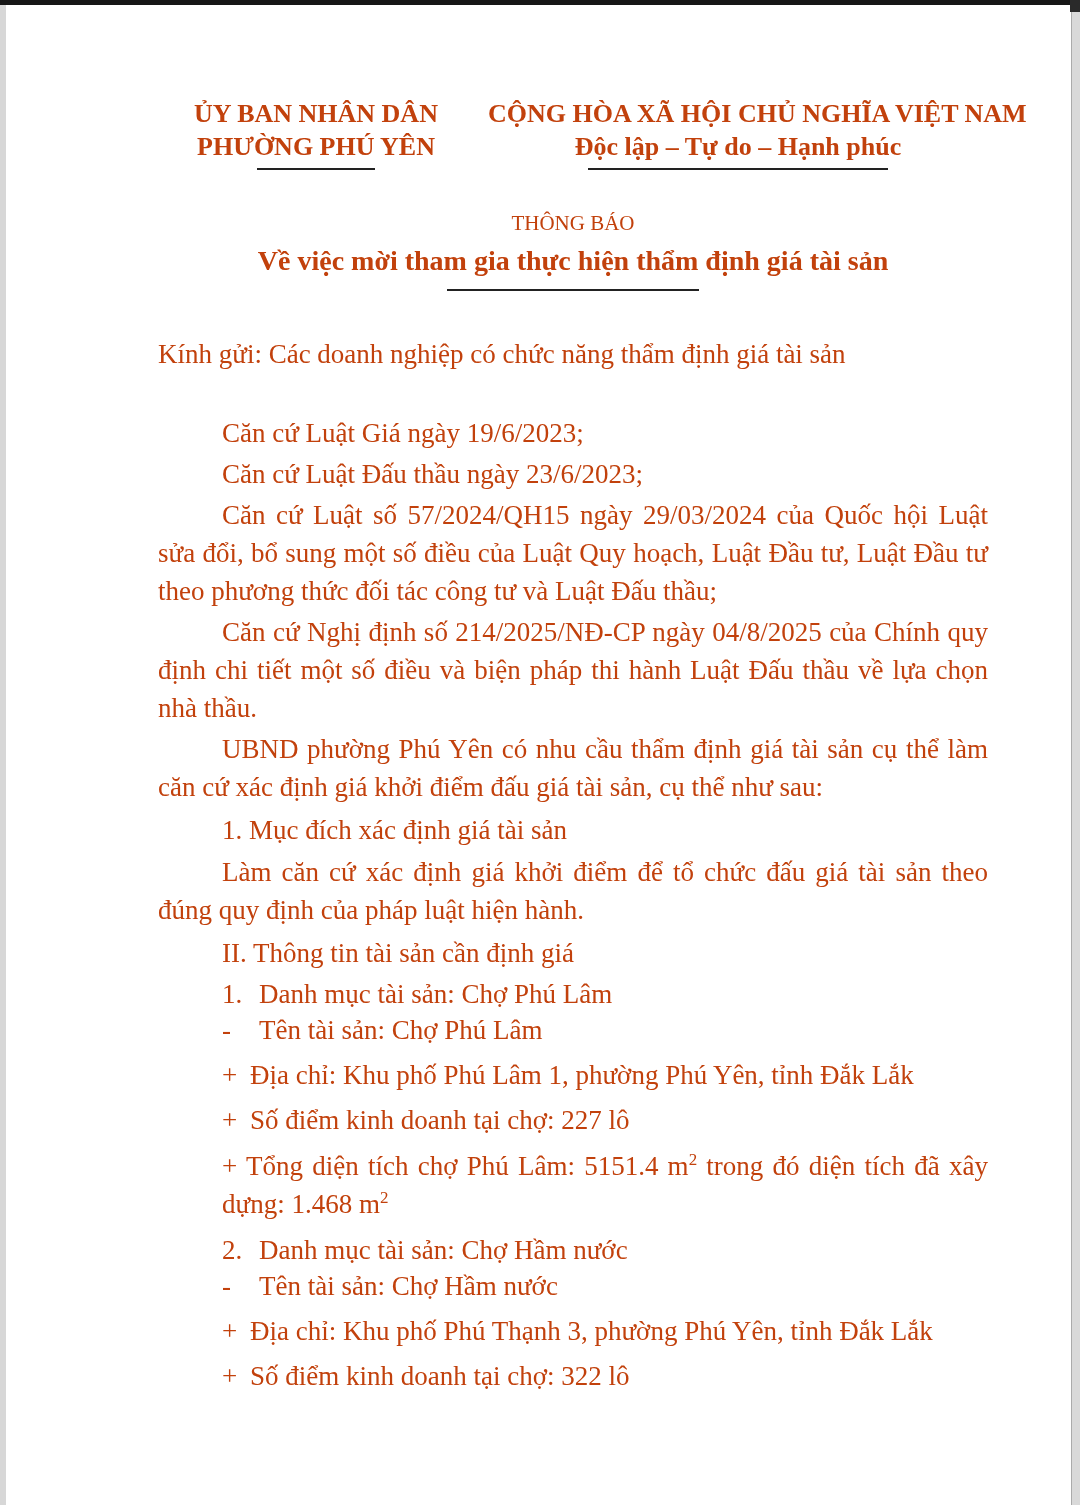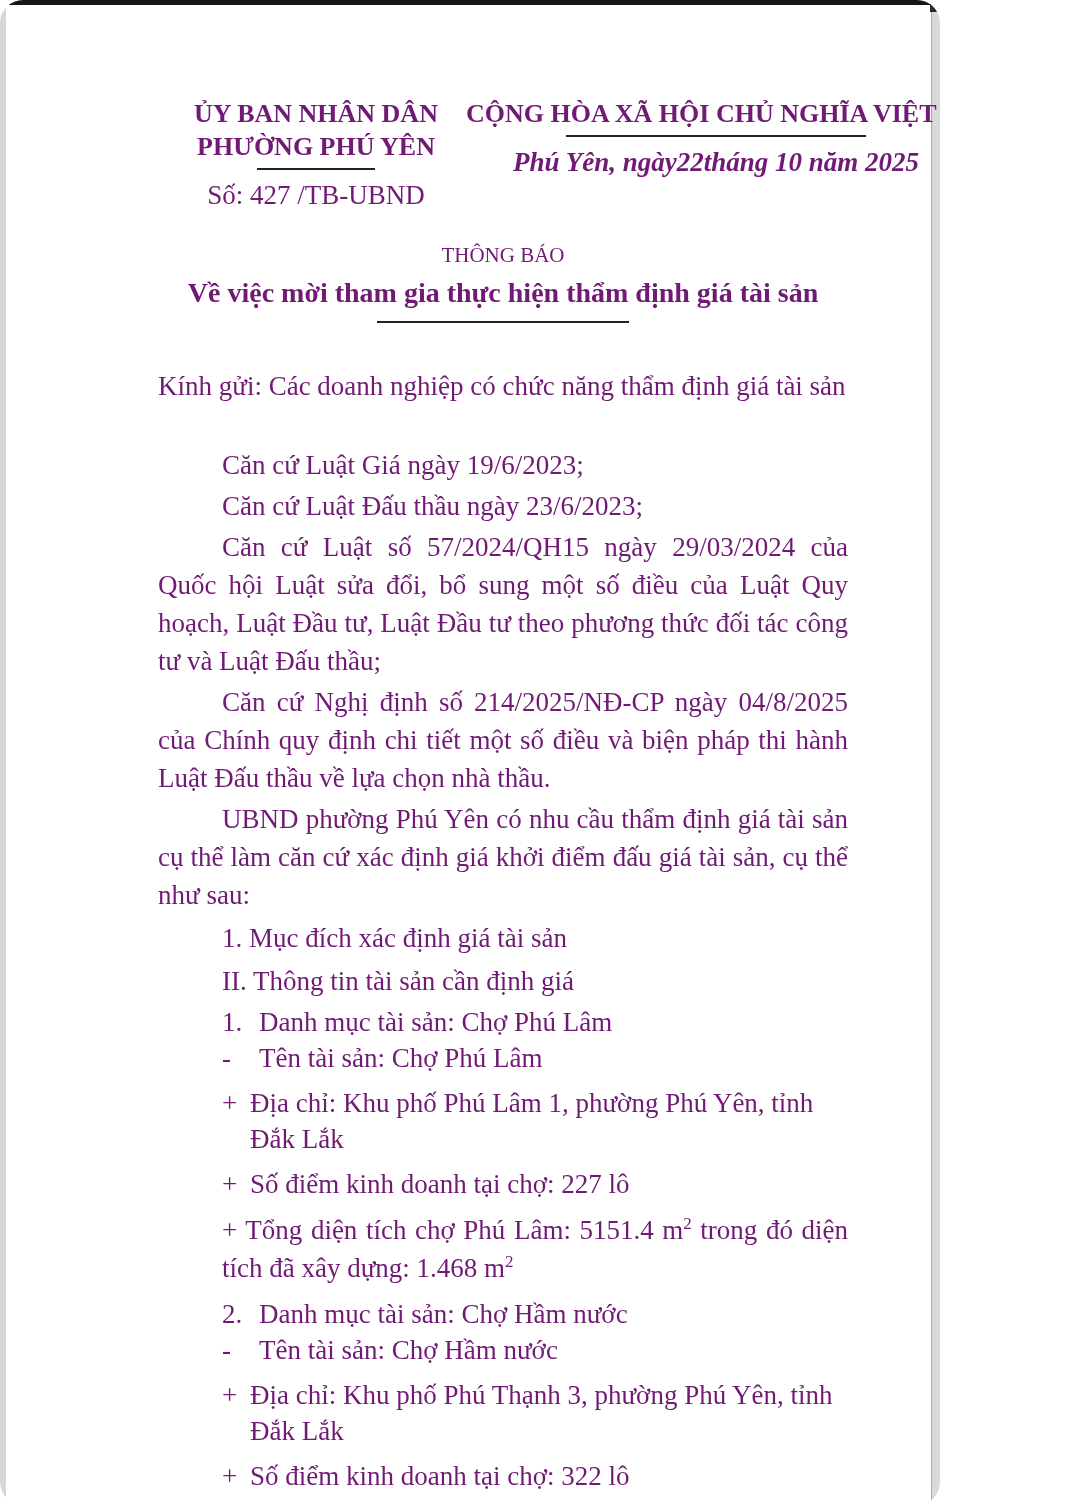--- a/index.html
+++ b/index.html
@@ -1,24 +1,23 @@
 <!DOCTYPE html>
 <html><head>
 <meta charset="utf-8">
 <style>
   html,body{margin:0;padding:0;}
   body{background:#fff;}
   .page{
     position:relative;
-    width:940px;height:1505px;
+    width:1080px;height:1505px;
     background:#ffffff;
     overflow:hidden;
     font-family:"Liberation Serif","DejaVu Serif",serif;
-    color:#701a75;
-    border-radius:23px;
+    color:#c2410c;
   }
   
   .topbar{position:absolute;top:0;left:0;right:0;height:5px;background:#161616;}
   .left-strip{position:absolute;top:5px;bottom:0;left:0;width:6px;background:#d7d7d7;}
   .right-strip{position:absolute;top:5px;bottom:0;right:0;width:8px;background:#d9d9d9;border-left:1px solid #ababab;}
   .right-strip-dark{position:absolute;top:0;right:0;width:10px;height:12px;background:#2a2a2a;}
 
   .content{position:absolute;left:158px;right:92px;top:97px;}
 
   
@@ -63,46 +62,46 @@
   <div class="right-strip"></div>
   <div class="right-strip-dark"></div>
 
   <div class="content">
 
     <div class="header">
       <div class="header-left">
         <div class="hb">ỦY BAN NHÂN DÂN</div>
         <div class="hb">PHƯỜNG PHÚ YÊN</div>
         <div class="rule rule-issuer"></div>
-        <div class="doc-number">Số: 427 /TB-UBND</div>
       </div>
       <div class="header-right">
         <div class="hb">CỘNG HÒA XÃ HỘI CHỦ NGHĨA VIỆT NAM</div>
+        <div class="hb">Độc lập – Tự do – Hạnh phúc</div>
         <div class="rule rule-motto"></div>
-        <div class="date-line">Phú Yên, ngày22tháng 10 năm 2025</div>
       </div>
     </div>
 
     <div class="titleblock">
       <div class="title">THÔNG BÁO</div>
       <div class="subtitle">Về việc mời tham gia thực hiện thẩm định giá tài sản</div>
       <div class="rule rule-title"></div>
     </div>
 
     <div class="salutation">Kính gửi: Các doanh nghiệp có chức năng thẩm định giá tài sản</div>
 
     <div class="bodytext">
       <p class="just">Căn cứ Luật Giá ngày 19/6/2023;</p>
       <p class="just">Căn cứ Luật Đấu thầu ngày 23/6/2023;</p>
       <p class="just">Căn cứ Luật số 57/2024/QH15 ngày 29/03/2024 của Quốc hội Luật sửa đổi, bổ sung một số điều của Luật Quy hoạch, Luật Đầu tư, Luật Đầu tư theo phương thức đối tác công tư và Luật Đấu thầu;</p>
       <p class="just">Căn cứ Nghị định số 214/2025/NĐ-CP ngày 04/8/2025 của Chính quy định chi tiết một số điều và biện pháp thi hành Luật Đấu thầu về lựa chọn nhà thầu.</p>
 
       <p class="just">UBND phường Phú Yên có nhu cầu thẩm định giá tài sản cụ thể làm căn cứ xác định giá khởi điểm đấu giá tài sản, cụ thể như sau:</p>
 
       <p class="h">1. Mục đích xác định giá tài sản</p>
+      <p class="just">Làm căn cứ xác định giá khởi điểm để tổ chức đấu giá tài sản theo đúng quy định của pháp luật hiện hành.</p>
 
       <p class="h">II. Thông tin tài sản cần định giá</p>
 
       <div class="li">
         <span class="mk">1.</span>
         <span>Danh mục tài sản: Chợ Phú Lâm</span>
       </div>
       <div class="li">
         <span class="mk">-</span>
         <span>Tên tài sản: Chợ Phú Lâm</span>

